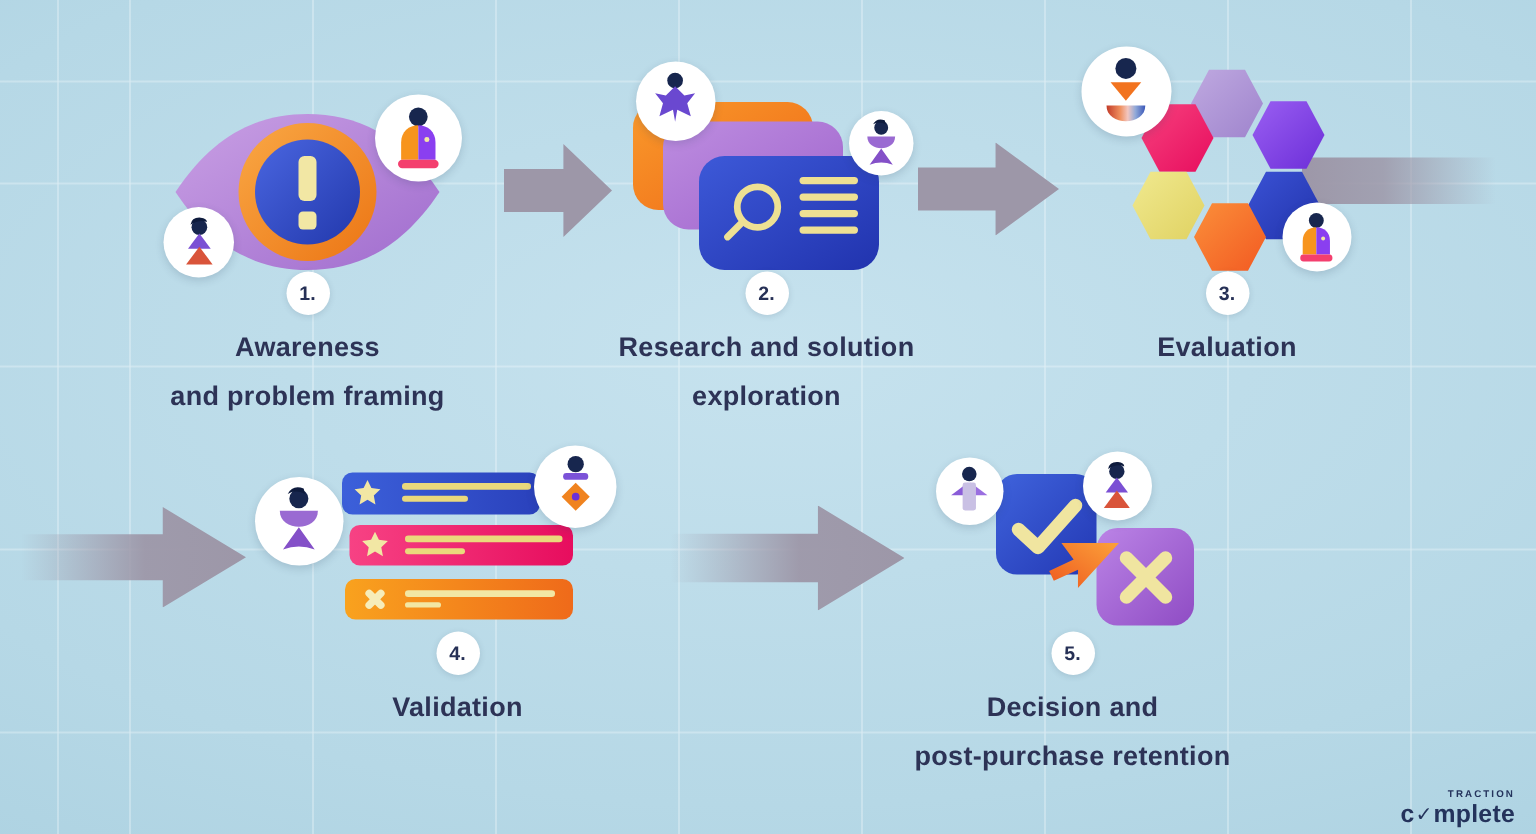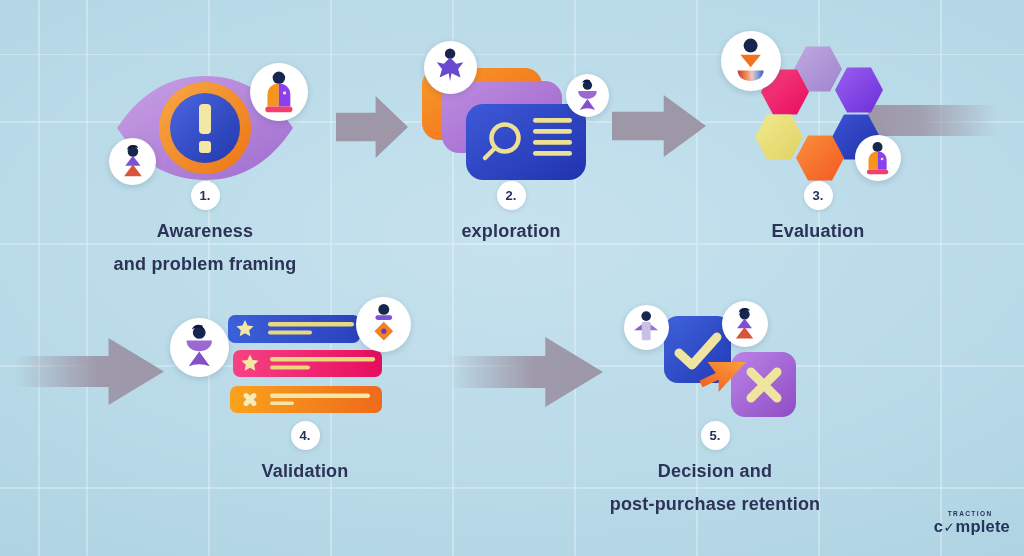--- a/index.html
+++ b/index.html
@@ -45,21 +45,21 @@
     font-size:13px;font-weight:700;line-height:29px;margin:0 auto 3px auto;
     box-shadow:0 1px 4px rgba(40,60,90,.15);
   }
   .t{font-size:18px;font-weight:700;color:#2d3356;line-height:1.22;letter-spacing:.2px;margin-top:11px;}
   
   .sq{border-radius:14px;z-index:2;display:flex;align-items:center;justify-content:center;}
   .sq-blue{background:linear-gradient(135deg,#3f63dc,#2338b4);}
   .sq-purple{background:linear-gradient(135deg,#bb84e6,#8f4cc4);}
   .cursor{z-index:5;}
   
-  .logo{position:absolute;right:14px;bottom:20px;color:#24335c;z-index:3;text-align:left;}
+  .logo{position:absolute;right:14px;bottom:4px;color:#24335c;z-index:3;text-align:right;}
   .logo-top{font-size:6.5px;font-weight:700;letter-spacing:1.4px;margin-left:14px;line-height:1;}
   .logo-main{font-size:16.5px;font-weight:700;letter-spacing:.2px;line-height:1.1;}
   .logo-check{display:inline-block;font-size:13.5px;transform:translateY(-.5px);margin:0 .5px;}
 </style>
 </head>
 <body>
 
 <div class="stage">
   <div class="grid"></div>
 
@@ -153,20 +153,21 @@
   <div class="abs avatar" style="left:566px;top:74px;width:43px;height:43px;">
     <svg viewBox="0 0 40 44">
         <circle cx="20" cy="8" r="6" fill="#17264e"></circle>
       <path d="M13,5 Q16,-1 23,1.5 L24,5 Q18,2 13,5 Z" fill="#0e1b3d"></path>
       <path d="M8,15.5 C8,29 32,29 32,15.5 Z" fill="#9a6ad2"></path>
       <path d="M20,26 L30,40 Q20,36 10,40 Z" fill="#8450c8"></path>
       </svg>
   </div>
   <div class="label" style="left:366px;top:181px;">
     <div class="num">2.</div>
+    <div class="t">Research and solution</div>
     <div class="t">exploration</div>
   </div>
 
   <svg class="abs icon" style="left:752px;top:45px;" width="135" height="140" viewBox="0 0 135 140">
     <defs>
       <linearGradient id="gH1" x1="0" y1="0" x2="1" y2="1">
           <stop offset="0" stop-color="#bfa9e0"></stop>
           <stop offset="1" stop-color="#9f84cd"></stop>
         </linearGradient>
       <linearGradient id="gH2" x1="0" y1="0" x2="1" y2="1">

